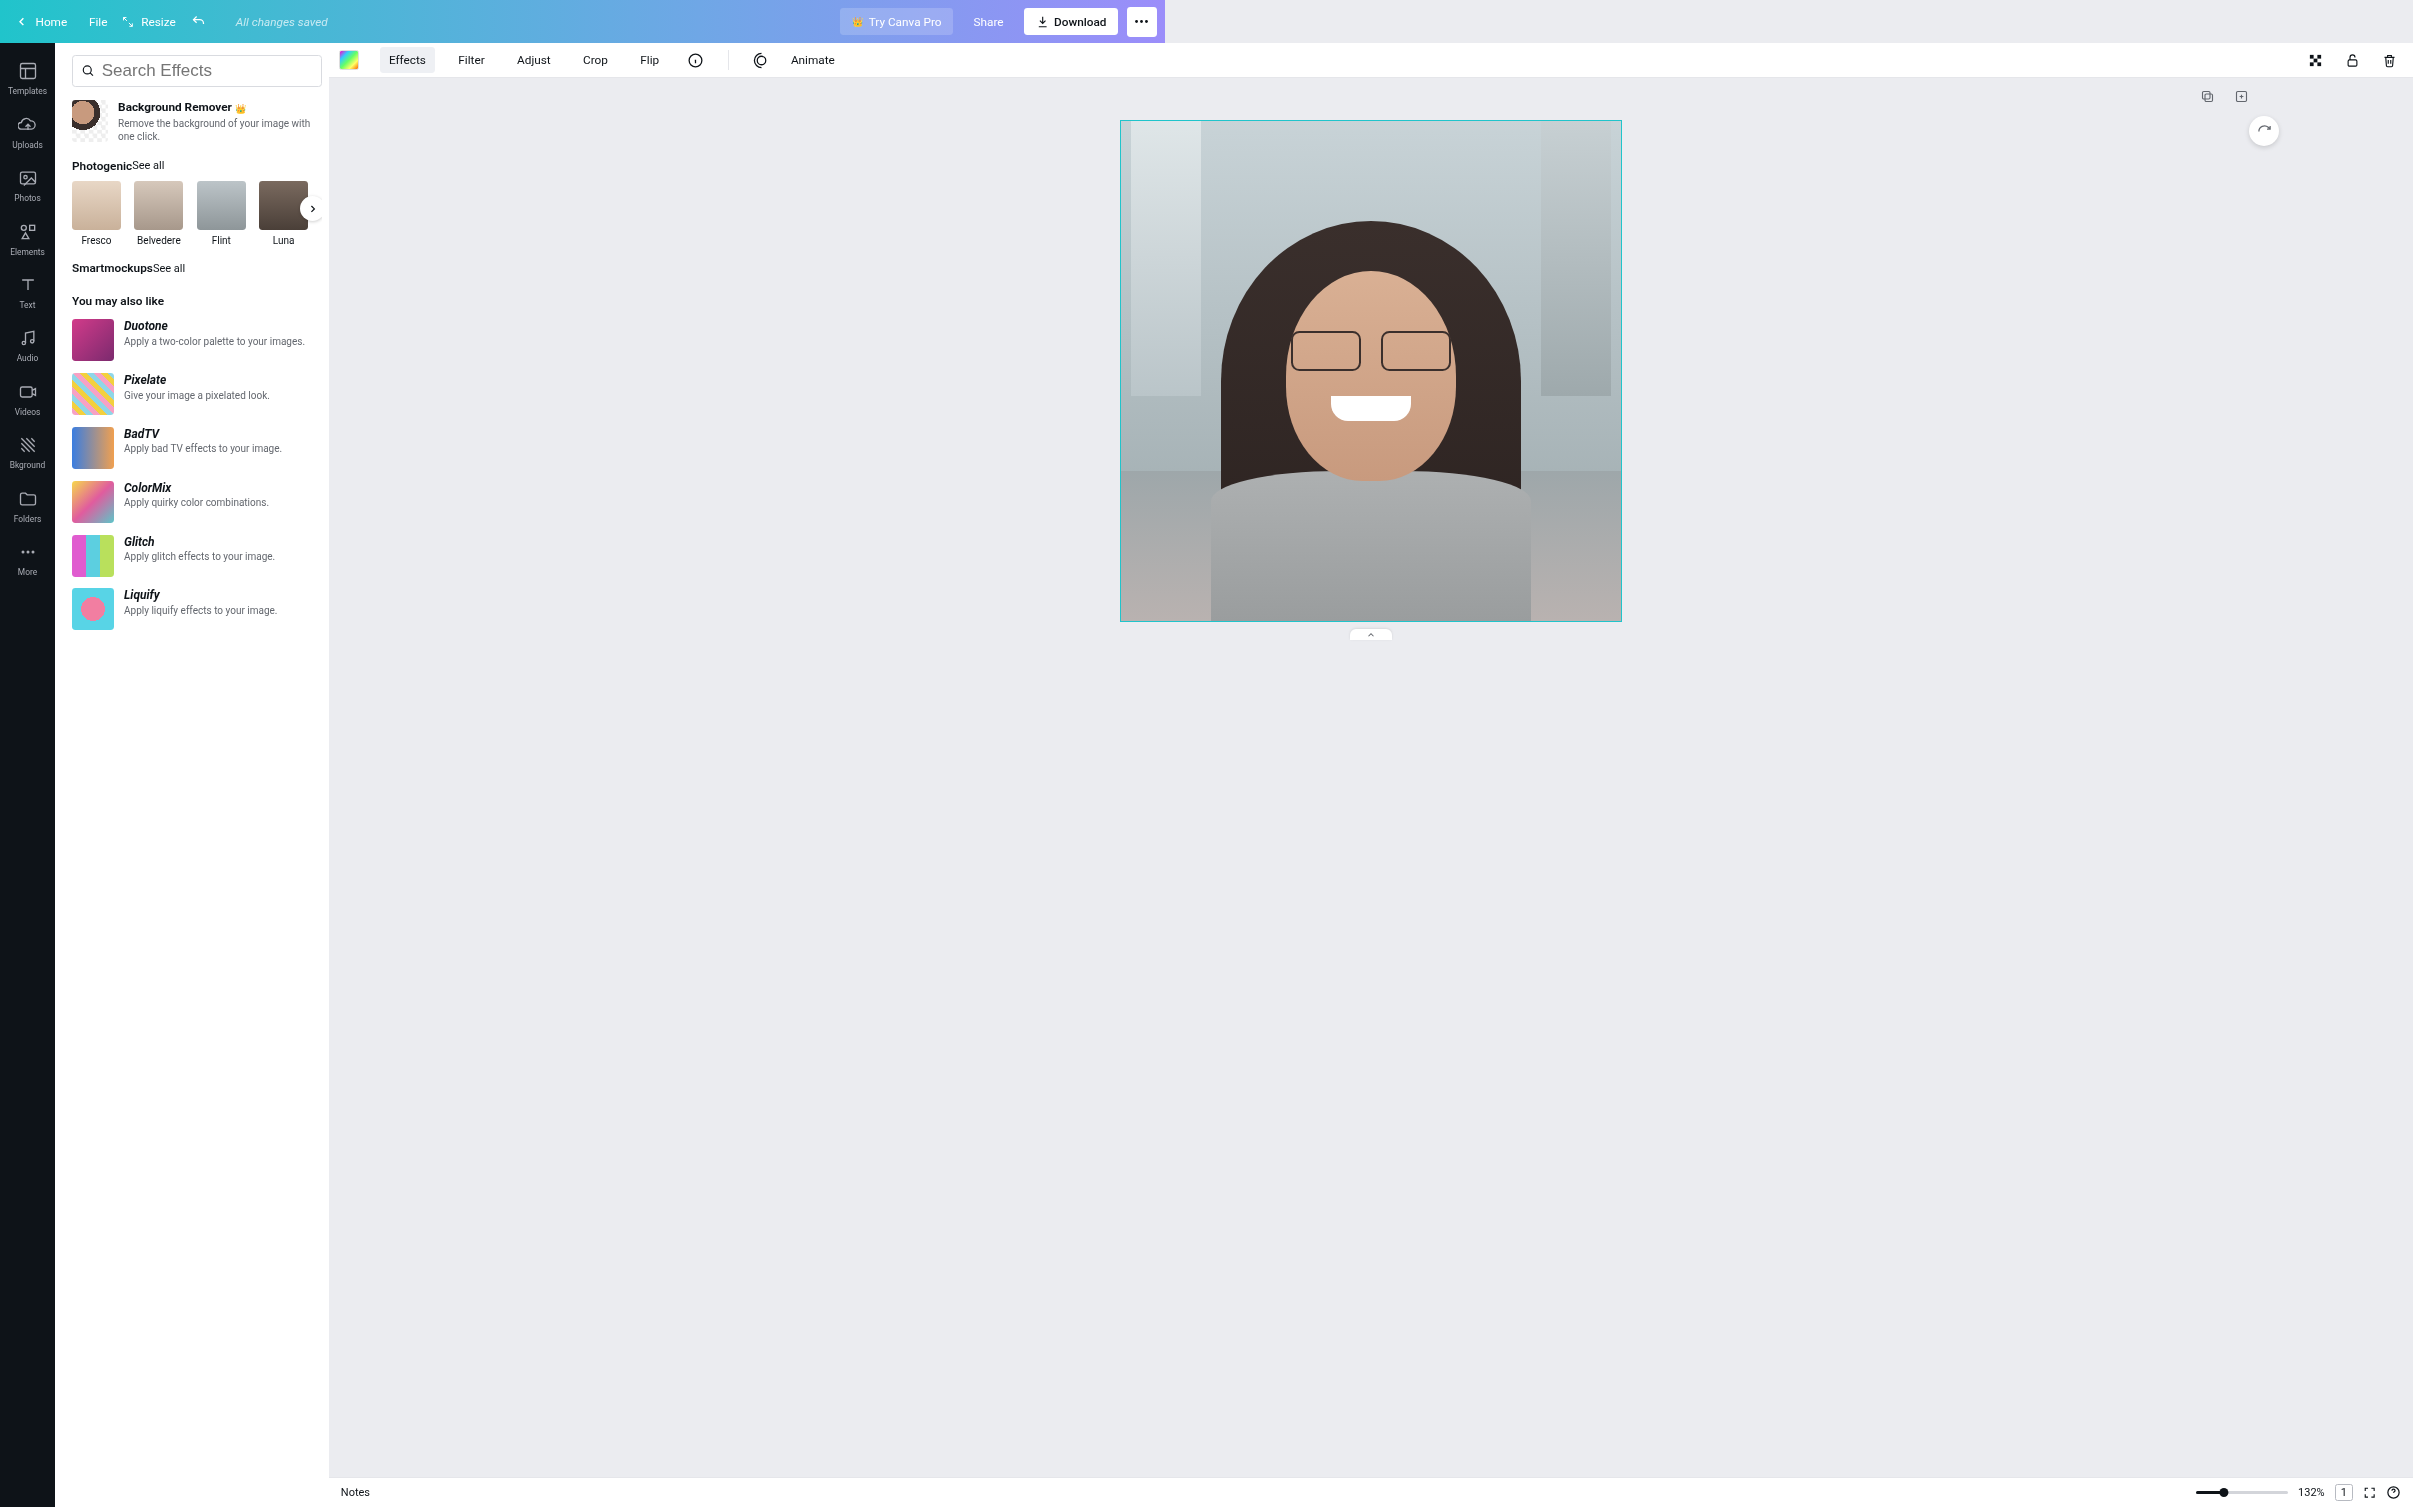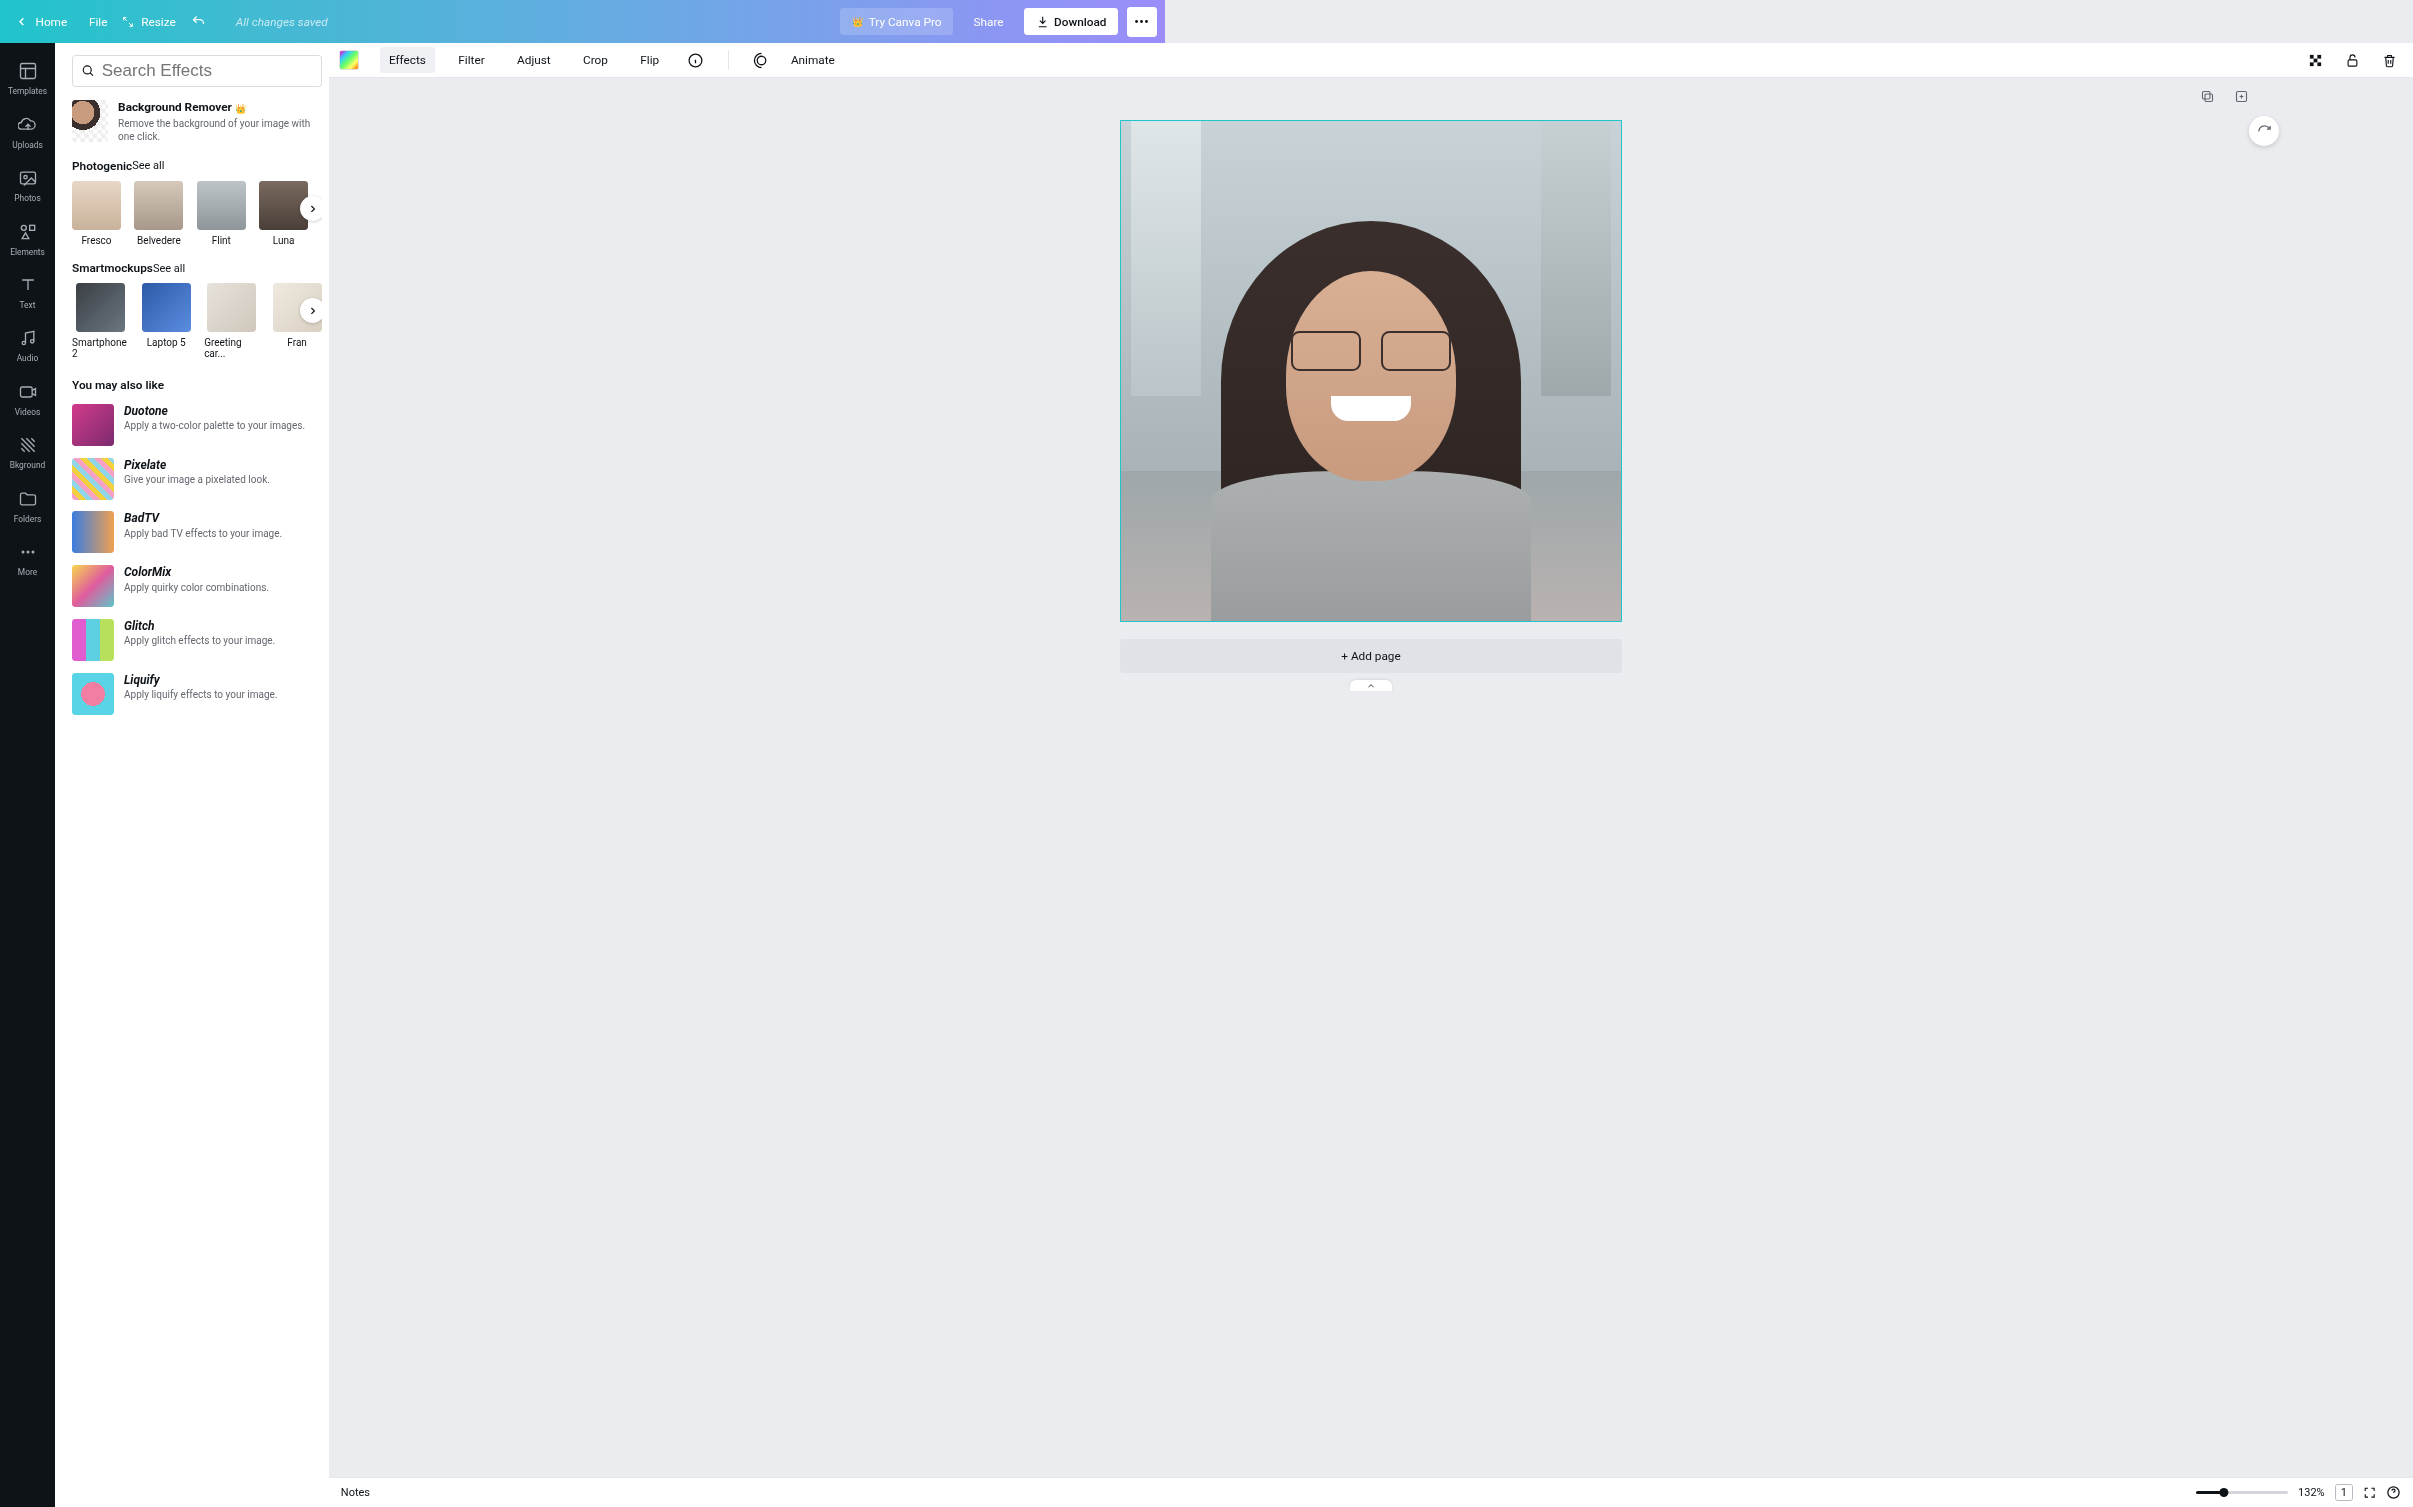--- a/index.html
+++ b/index.html
@@ -273,43 +273,20 @@
       <svg width="11.8" height="11.8" viewBox="0 0 24 24" fill="none" stroke="#0e1318" stroke-width="2.5">
           <polyline points="9 18 15 12 9 6"></polyline>
         </svg>
     </div>
   </div>
 
   <div class="section-head">
     <h3>Smartmockups</h3>
     <span class="see-all">See all</span>
   </div>
-  <div class="thumb-row">
-    <div class="thumb-col">
-      <div class="timg sm1"></div>
-      <span class="tlabel">Smartphone 2</span>
-    </div>
-    <div class="thumb-col">
-      <div class="timg sm2"></div>
-      <span class="tlabel">Laptop 5</span>
-    </div>
-    <div class="thumb-col">
-      <div class="timg sm3"></div>
-      <span class="tlabel">Greeting car...</span>
-    </div>
-    <div class="thumb-col">
-      <div class="timg sm4"></div>
-      <span class="tlabel">Fran</span>
-    </div>
-    <div class="row-arrow">
-      <svg width="11.8" height="11.8" viewBox="0 0 24 24" fill="none" stroke="#0e1318" stroke-width="2.5">
-          <polyline points="9 18 15 12 9 6"></polyline>
-        </svg>
-    </div>
-  </div>
 
   <div class="section-head" style="margin-top:18.5px;">
     <h3>You may also like</h3>
   </div>
 
   <div class="list-item">
     <div class="licon duotone-ic"></div>
     <div>
       <h4>Duotone</h4>
       <p>Apply a two-color palette to your images.</p>
@@ -427,21 +404,20 @@
     <div class="hair"></div>
     <div class="shirt"></div>
     <div class="face"></div>
     <div class="glasses">
       <div class="lens"></div>
       <div class="lens"></div>
     </div>
     <div class="smile"></div>
   </div>
 
-  <div class="add-page">+ Add page</div>
   <div class="collapse-handle">
     <svg width="10" height="10" viewBox="0 0 24 24" fill="none" stroke="#63676e" stroke-width="2.5">
         <polyline points="18 15 12 9 6 15"></polyline>
       </svg>
   </div>
 </div>
 
 <div class="bottom-bar">
   <span>Notes</span>
   <div class="bb-right">

